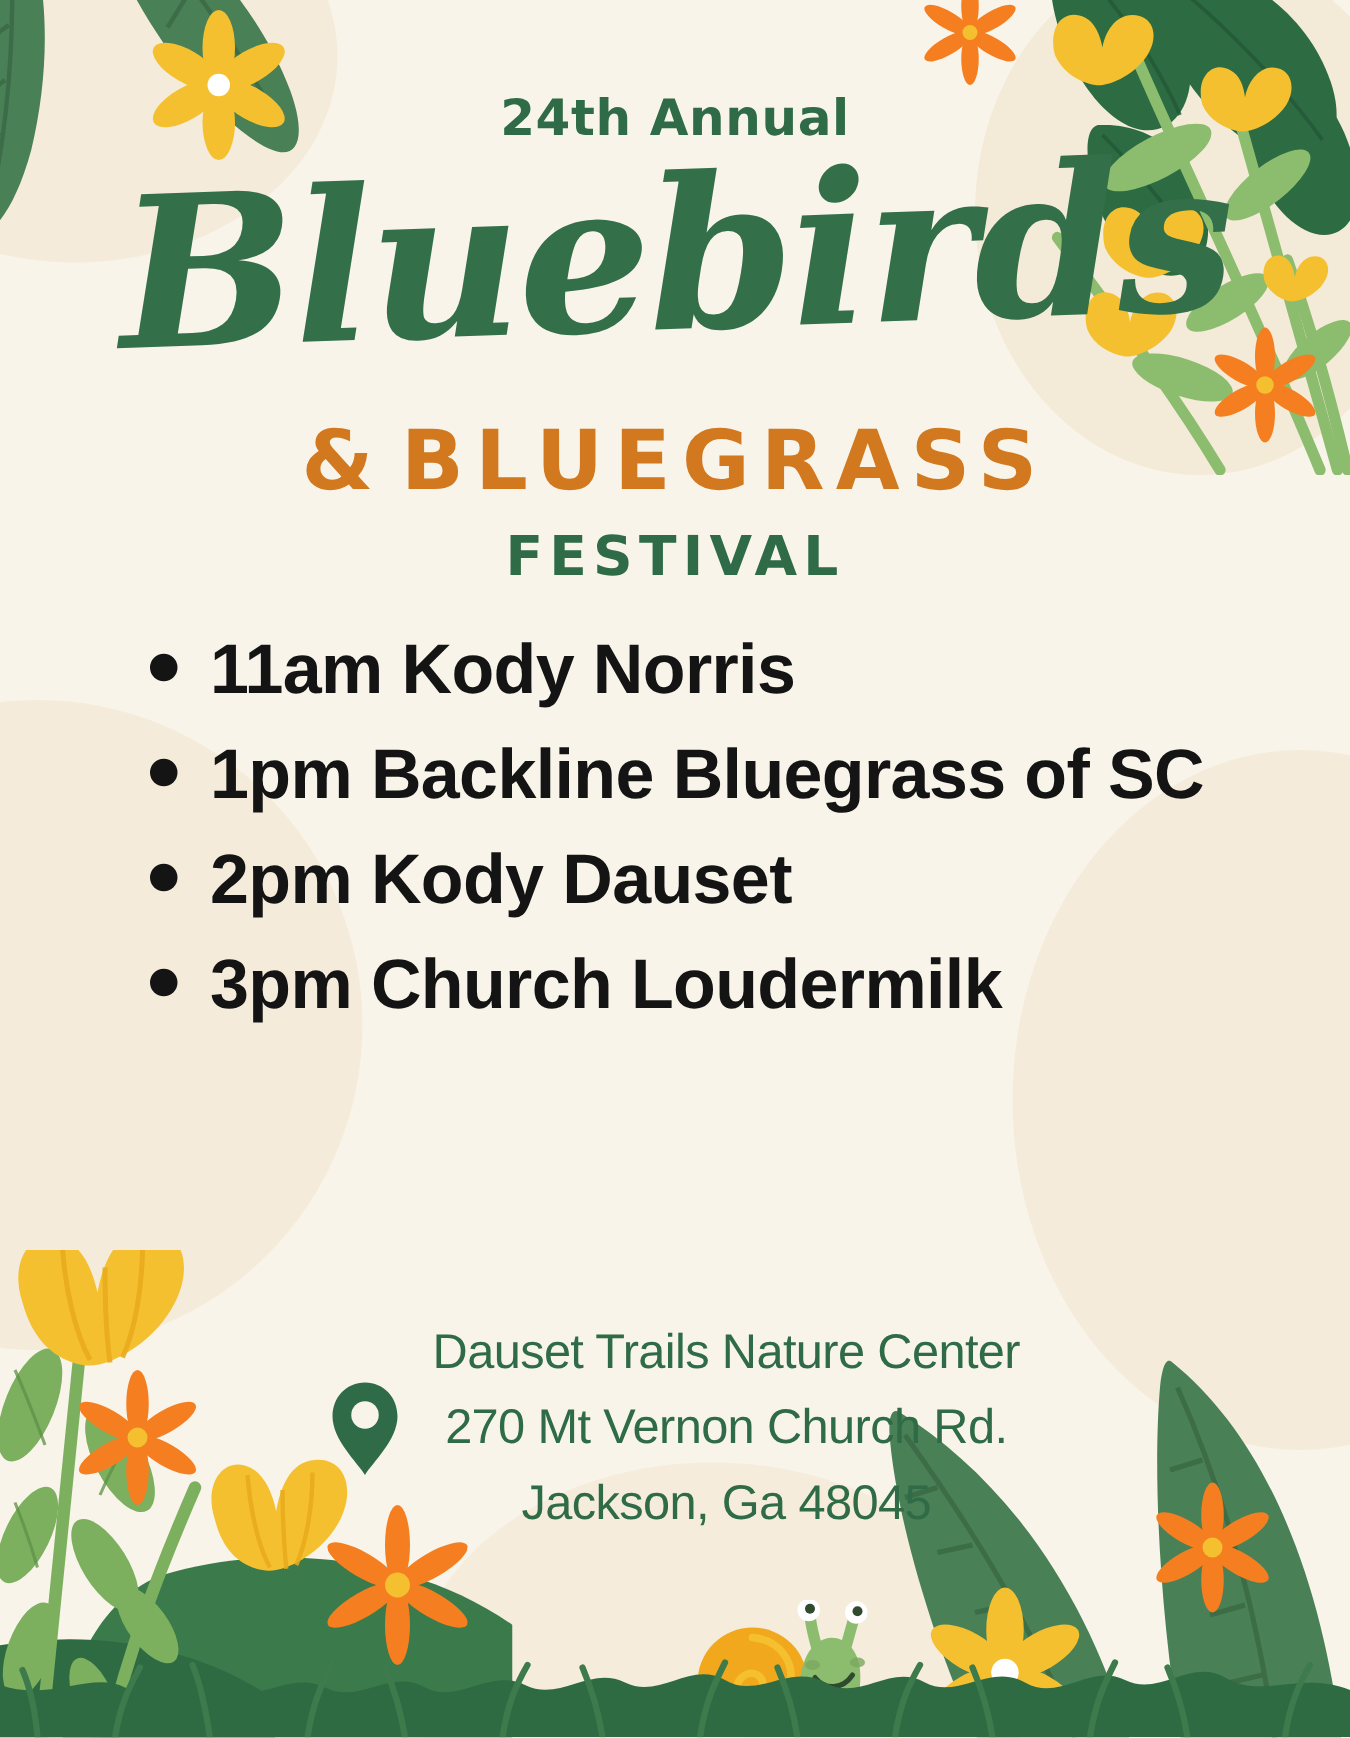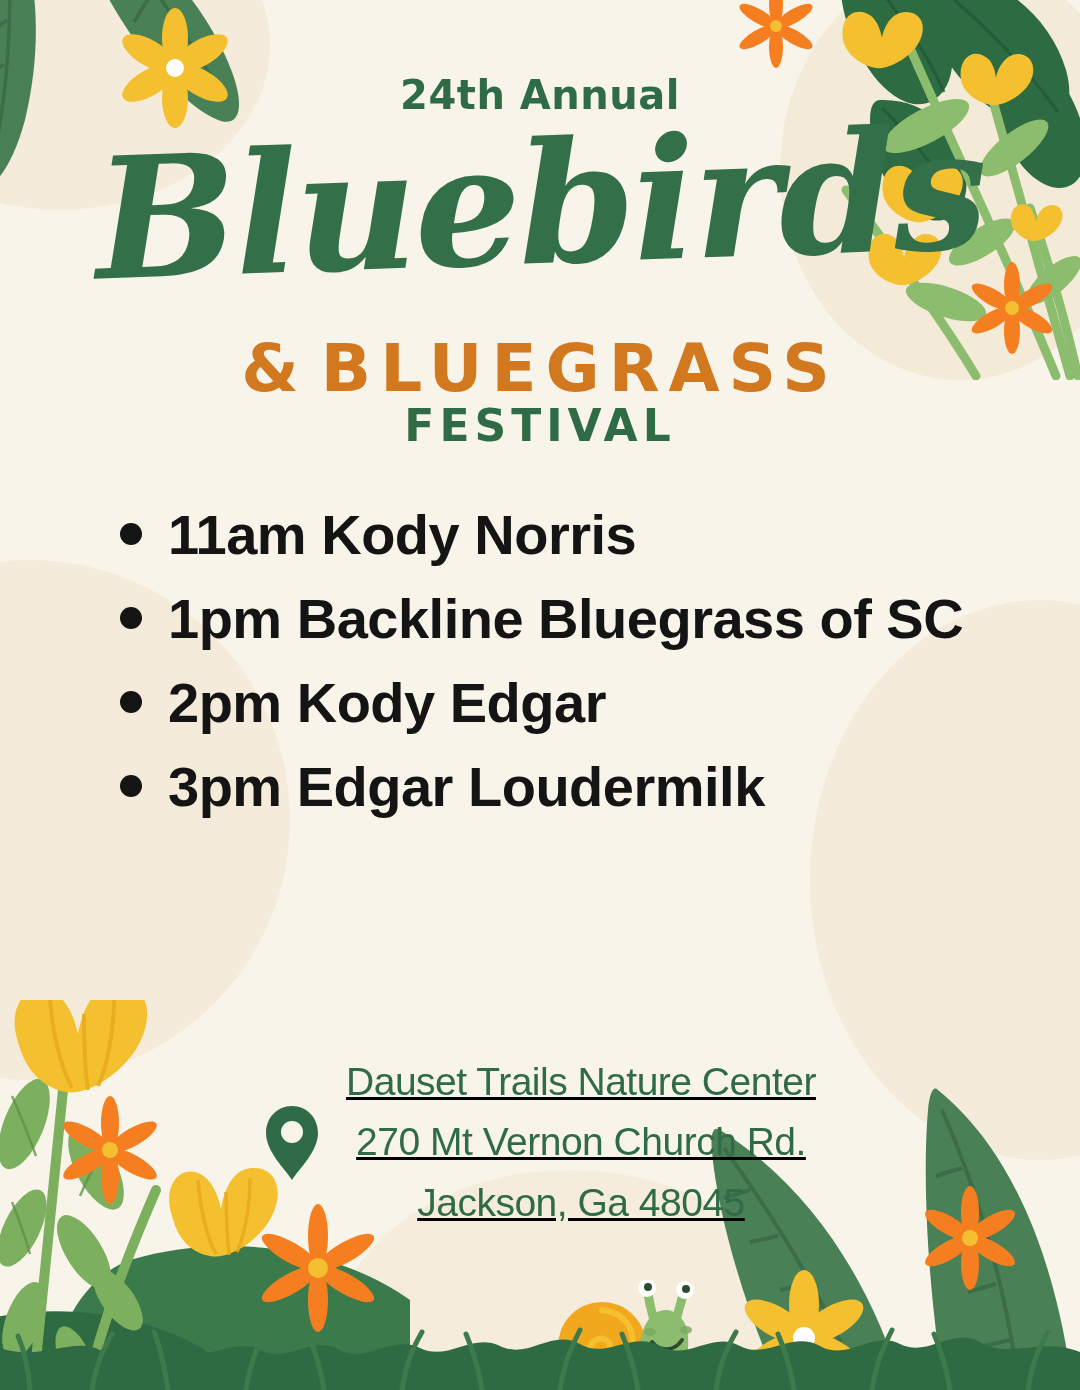--- a/index.html
+++ b/index.html
@@ -78,21 +78,21 @@
     font-size: 66px;
     font-weight: 700;
     letter-spacing: 9px;
     font-family: "DejaVu Sans", sans-serif;
   }
   .bluegrass .amp { letter-spacing: 22px; }
 
   .festival {
     position: absolute;
     left: 0; right: 0;
-    top: 400px;
+    top: 420px;
     text-align: center;
     color: #2f6b46;
     font-size: 44px;
     font-weight: 700;
     letter-spacing: 5px;
     font-family: "DejaVu Sans", sans-serif;
   }
 
   
   .schedule {
@@ -126,21 +126,20 @@
 
   
   .venue {
     position: absolute;
     left: 0; right: 0;
     top: 1052px;
     display: flex;
     align-items: center;
     justify-content: center;
     gap: 26px;
-    text-decoration: underline;
   }
   .pin { flex: none; }
   .venue-lines {
     text-align: center;
     color: #2f6b46;
     font-size: 39px;
     line-height: 1.55;
     font-family: "Liberation Sans", sans-serif;
     font-weight: 400;
     letter-spacing: -0.5px;
@@ -422,25 +421,25 @@
     <li class="sched-item">
       <span class="sched-bullet"></span>
       <span>11am Kody Norris</span>
     </li>
     <li class="sched-item">
       <span class="sched-bullet"></span>
       <span>1pm Backline Bluegrass of SC</span>
     </li>
     <li class="sched-item">
       <span class="sched-bullet"></span>
-      <span>2pm Kody Edgar</span>
+      <span>2pm Kody Dauset</span>
     </li>
     <li class="sched-item">
       <span class="sched-bullet"></span>
-      <span>3pm Edgar Loudermilk</span>
+      <span>3pm Church Loudermilk</span>
     </li>
   </ul>
 
   <div class="venue">
     <svg class="pin" width="56" height="78" viewBox="0 0 56 78">
       <path d="M28 2 C13 2 2 14 2 29 C2 48 22 66 28 76 C34 66 54 48 54 29 C54 14 43 2 28 2 Z" fill="#2f6b46"></path>
       <circle cx="28" cy="28" r="11" fill="#f8f4e9"></circle>
     </svg>
     <div class="venue-lines">
       <div>Dauset Trails Nature Center</div>

